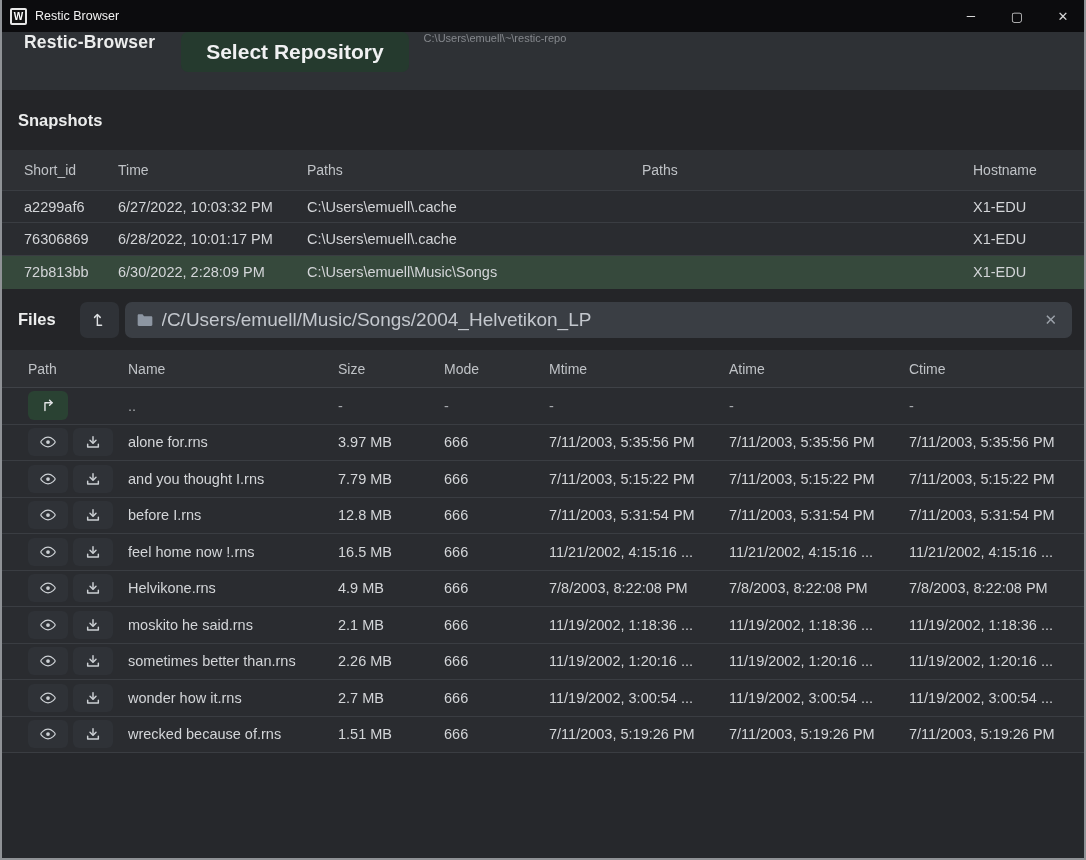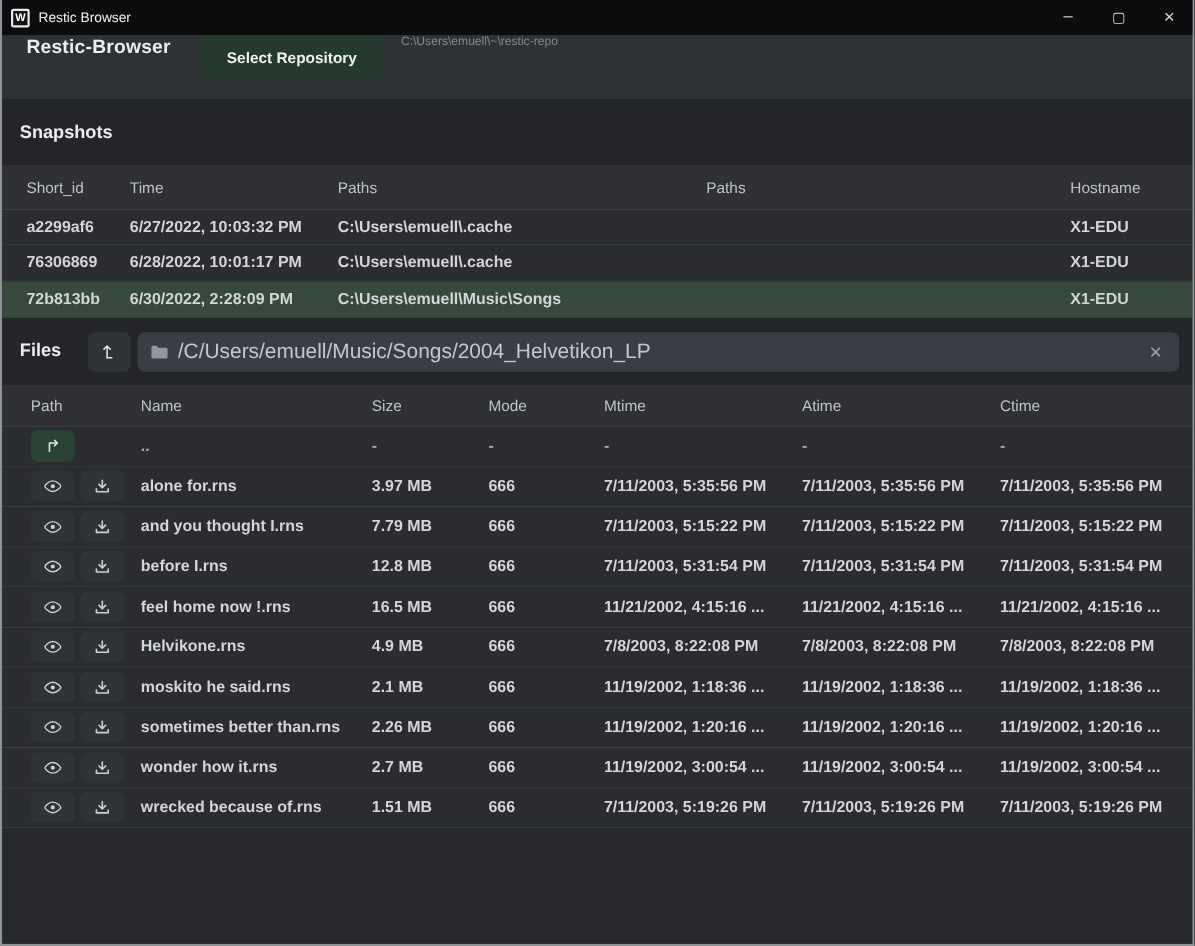--- a/index.html
+++ b/index.html
@@ -13,21 +13,21 @@
   .titlebar-title { color:#f2f2f2; font-size:12.5px; }
   .titlebar-controls { display:flex; align-items:center; height:100%; }
   .tb-btn { width:46px; height:100%; display:flex; align-items:center; justify-content:center; color:#d8d8d8; font-size:13px; cursor:default; }
   .tb-btn.min { font-size:15px; padding-bottom:4px; }
   .tb-btn.max { font-size:13px; }
   .tb-btn.close { font-size:13px; }
 
   
   .header { height:58px; background:#2e3135; display:flex; align-items:flex-start; padding:0 22px; flex:0 0 auto; }
   .app-title { color:#eceded; font-size:17.5px; font-weight:bold; letter-spacing:.2px; }
-  .select-repo { margin-left:26px; height:40px; padding:0 25px; background:#253a2e; border:none; border-radius:7px; color:#f0f1f2; font-size:14px; font-weight:bold; font-family:inherit; cursor:pointer; }
+  .select-repo { margin-left:26px; height:40px; padding:0 25px; background:#253a2e; border:none; border-radius:7px; color:#f0f1f2; font-size:21px; font-weight:bold; font-family:inherit; cursor:pointer; }
   .repo-path { margin-left:15px; color:#85888d; font-size:11px; }
 
   
   .band { background:#242528; flex:0 0 auto; display:flex; align-items:center; padding:0 16px; }
   .band.snapshots { height:60px; }
   .band.files { height:61px; gap:0; }
   .section-title { color:#eceded; font-size:16.5px; font-weight:bold; }
 
   
   .snap-grid { display:grid; grid-template-columns:94px 189px 335px 331px 1fr; padding:0 12px; }
@@ -50,21 +50,21 @@
   .btn { border:none; border-radius:6px; display:flex; align-items:center; justify-content:center; cursor:pointer; background:#2f3237; }
   .btn.small { width:40px; height:28px; }
   .btn-green { background:#2a4233; width:40px; height:29px; }
 
   
   .updir-btn { margin-left:24px; width:39px; height:36px; background:#2f3237; border:none; border-radius:7px; display:flex; align-items:center; justify-content:center; cursor:pointer; flex:0 0 auto; }
   .path-bar { margin-left:6px; height:36px; flex:1 1 auto; margin-right:-4px; background:#3a3e44; border-radius:7px; display:flex; align-items:center; padding:0 12px; gap:9px; }
   .path-text { color:#c3c7cd; font-size:19px; flex:1 1 auto; white-space:nowrap; overflow:hidden; }
   .clear-btn { color:#9ba1a9; font-size:15px; cursor:pointer; padding:0 3px; }
 
-  .rows-wrap { flex:0 0 auto;font-weight:bold; }
+  .rows-wrap { flex:0 0 auto; }
   .filler { flex:1 1 auto; background:#26282c; }
 </style>
 </head>
 <body>
 
 <div class="window">
 
   <div class="titlebar">
     <div class="titlebar-left">
       <span class="app-icon">W</span>

